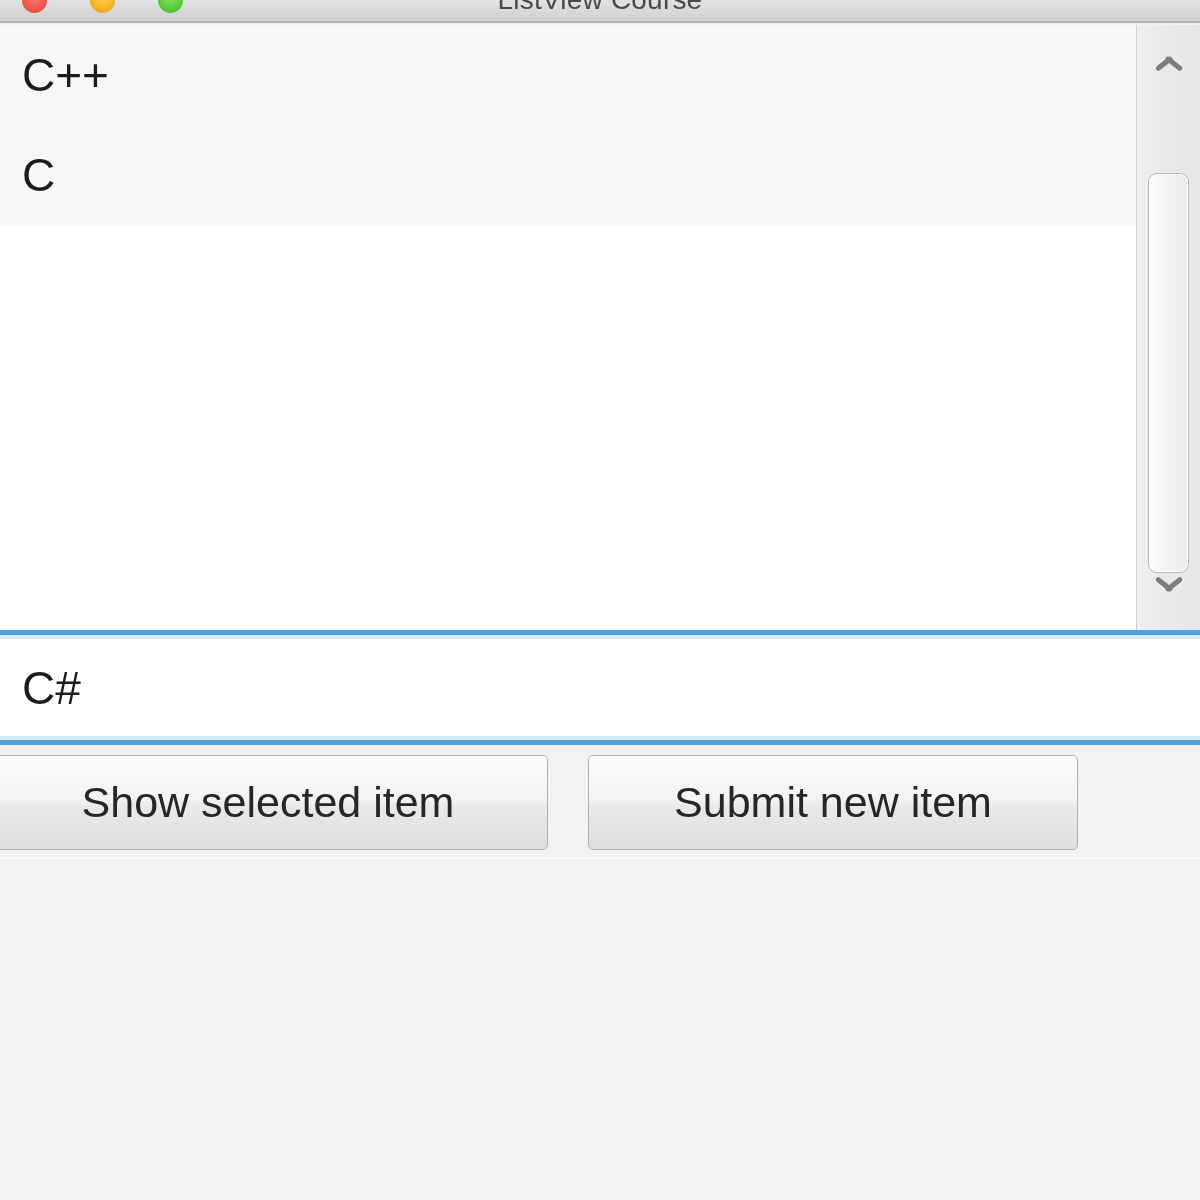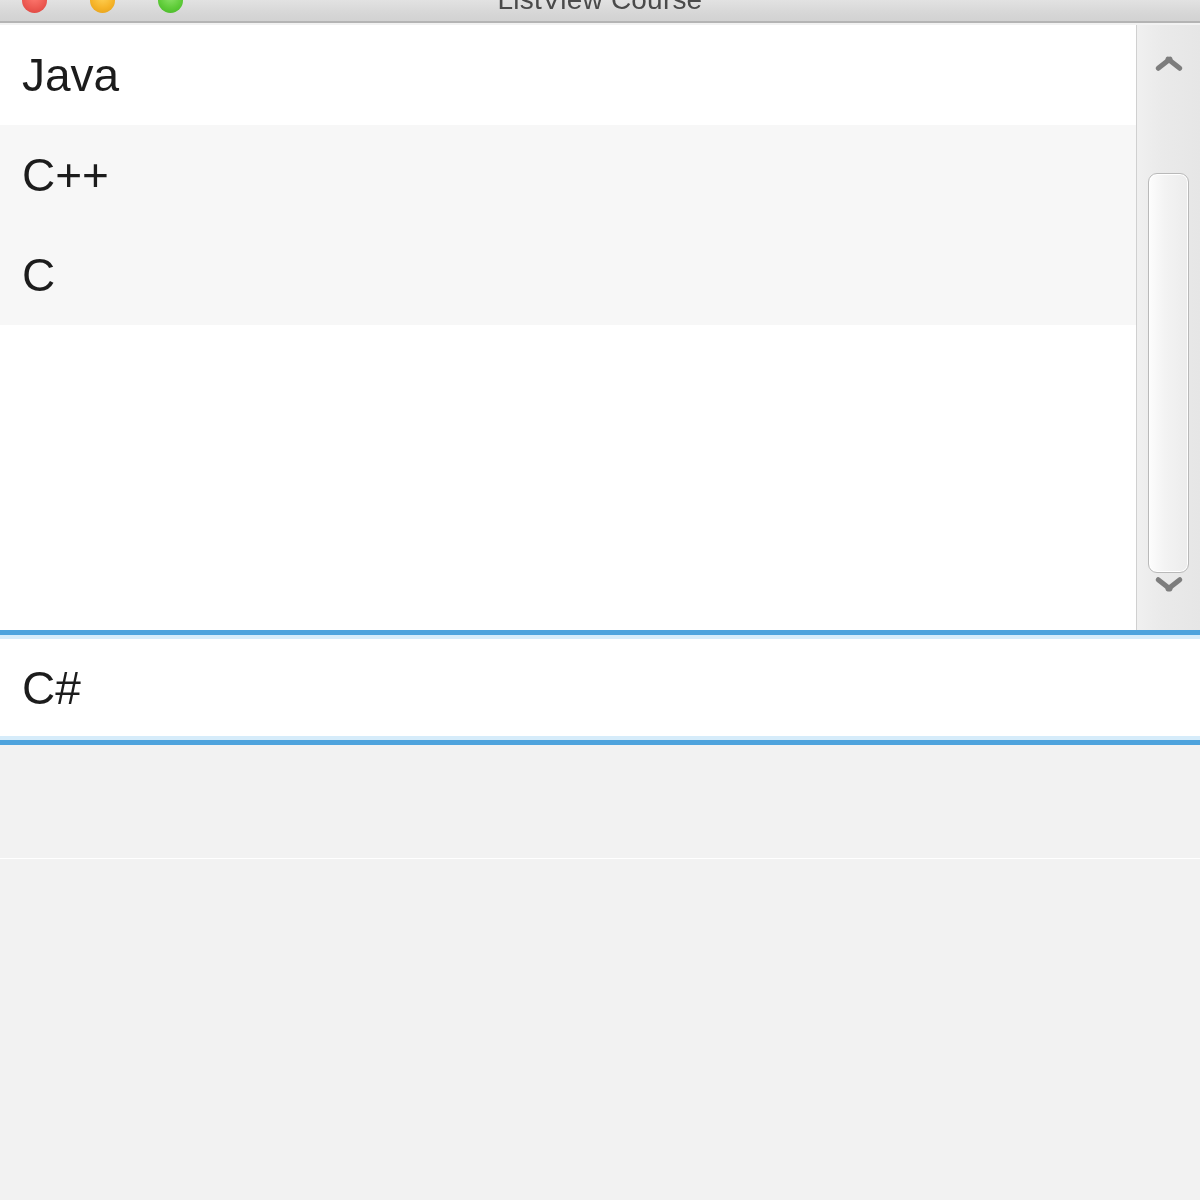--- a/index.html
+++ b/index.html
@@ -250,36 +250,39 @@
     <div class="traffic-lights">
       <span class="light close"></span>
       <span class="light min"></span>
       <span class="light zoom"></span>
     </div>
     <div class="window-title">ListView Course</div>
   </div>
 
   <div class="listview">
     <div class="list-rows">
-      <div class="list-row">Java</div>
       <div class="list-row alt">C++</div>
       <div class="list-row alt">C</div>
     </div>
 
     <div class="scrollbar">
       <div class="sb-arrow up">
         <span class="chev up"></span>
       </div>
       <div class="sb-thumb"></div>
       <div class="sb-arrow down">
         <span class="chev down"></span>
       </div>
     </div>
   </div>
 
   <div class="input-wrap">
     <input class="text-input" type="text" value="C#" style="">
   </div>
 
+  <div class="button-row">
+    <button class="btn show-selected">Show selected item</button>
+    <button class="btn submit-new">Submit new item</button>
+  </div>
 
   <div class="body-fill"></div>
 
 </div>
 
 </body></html>

